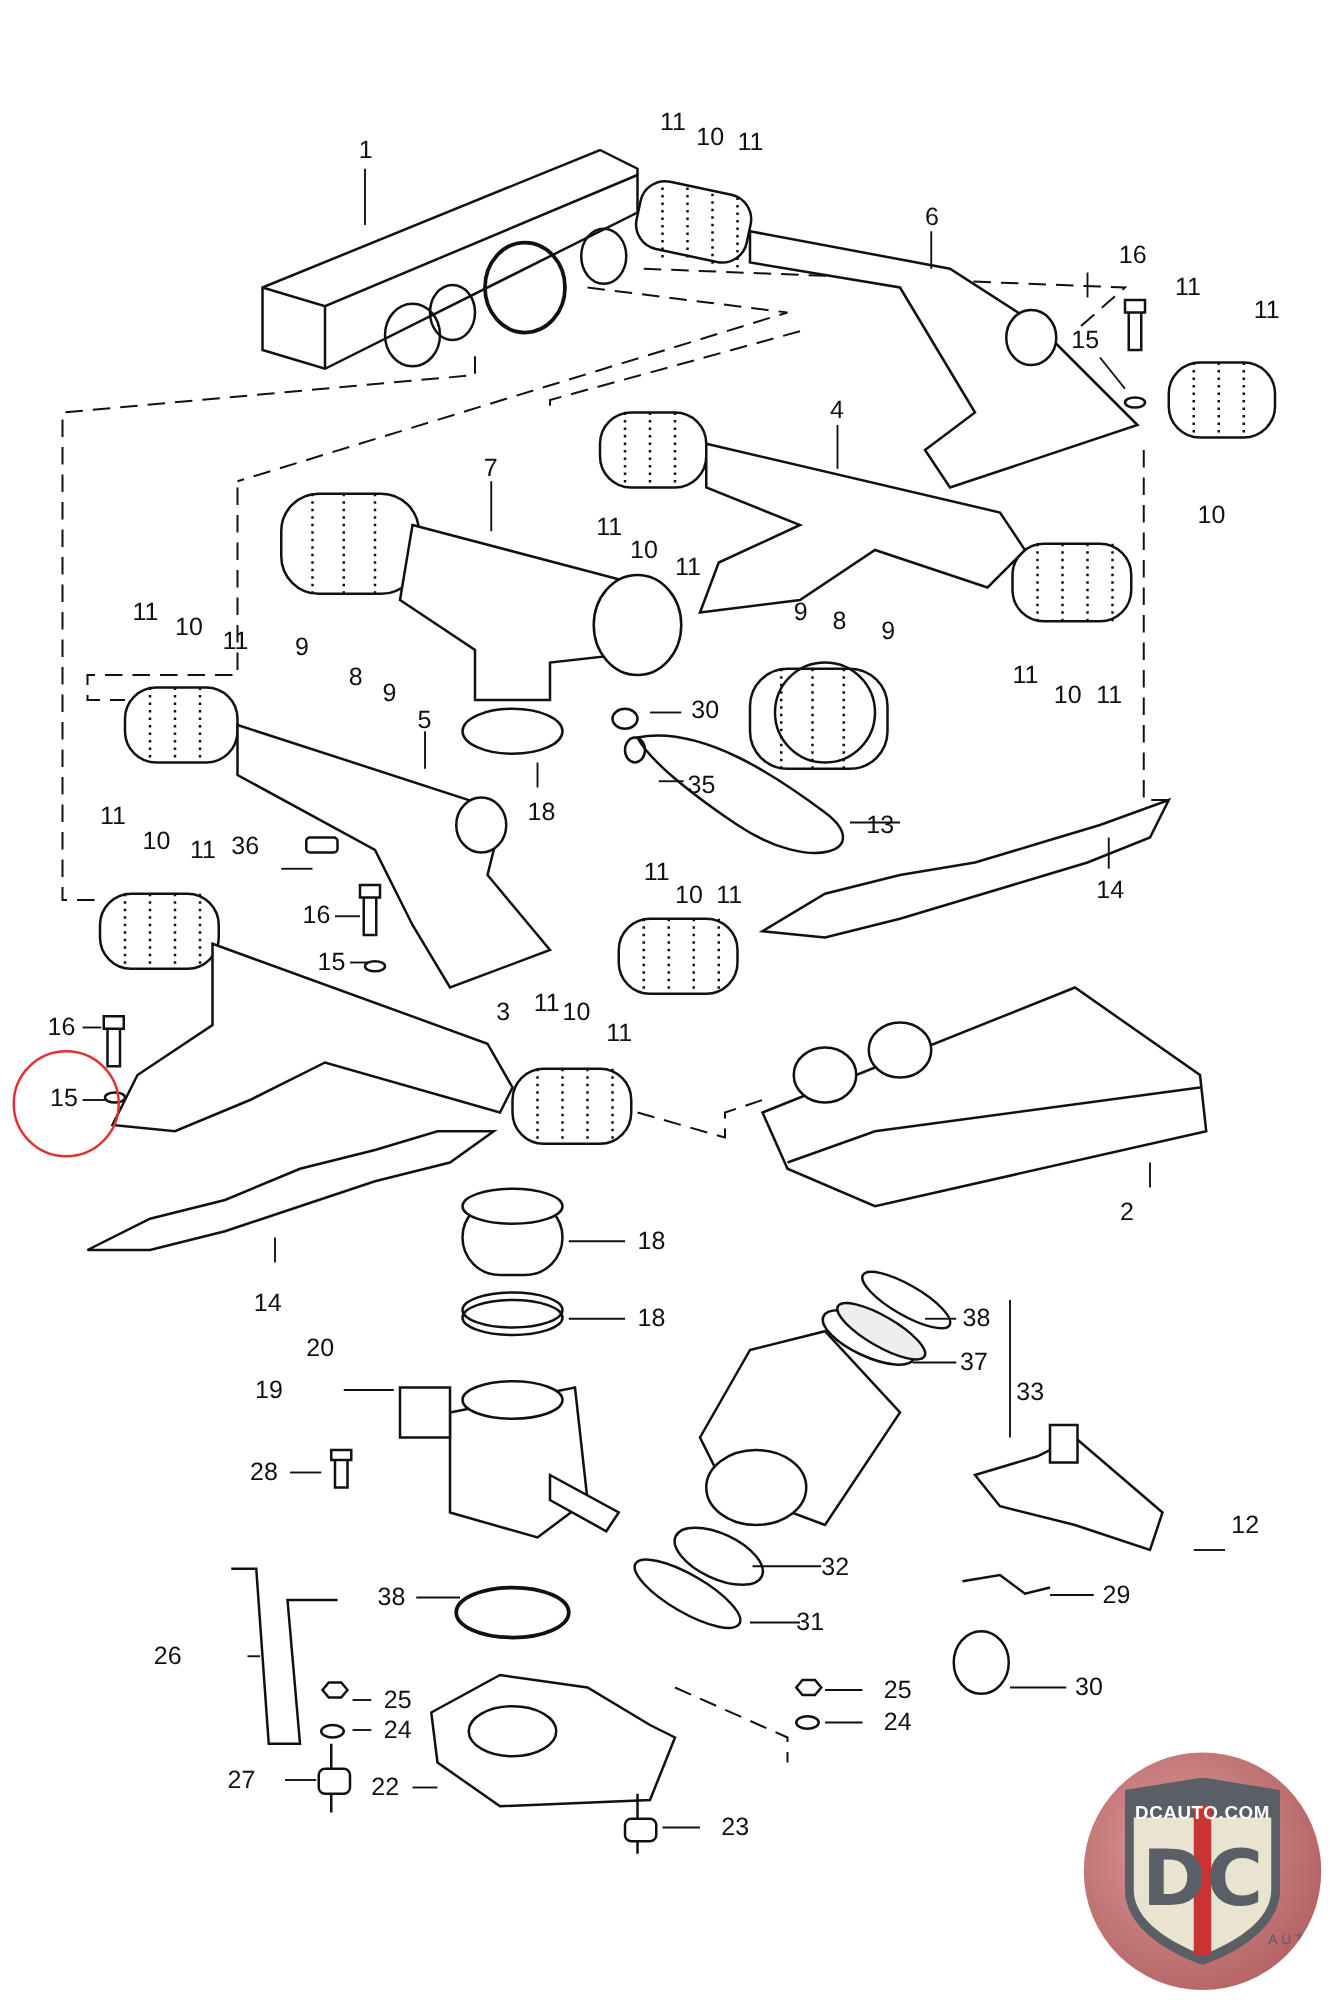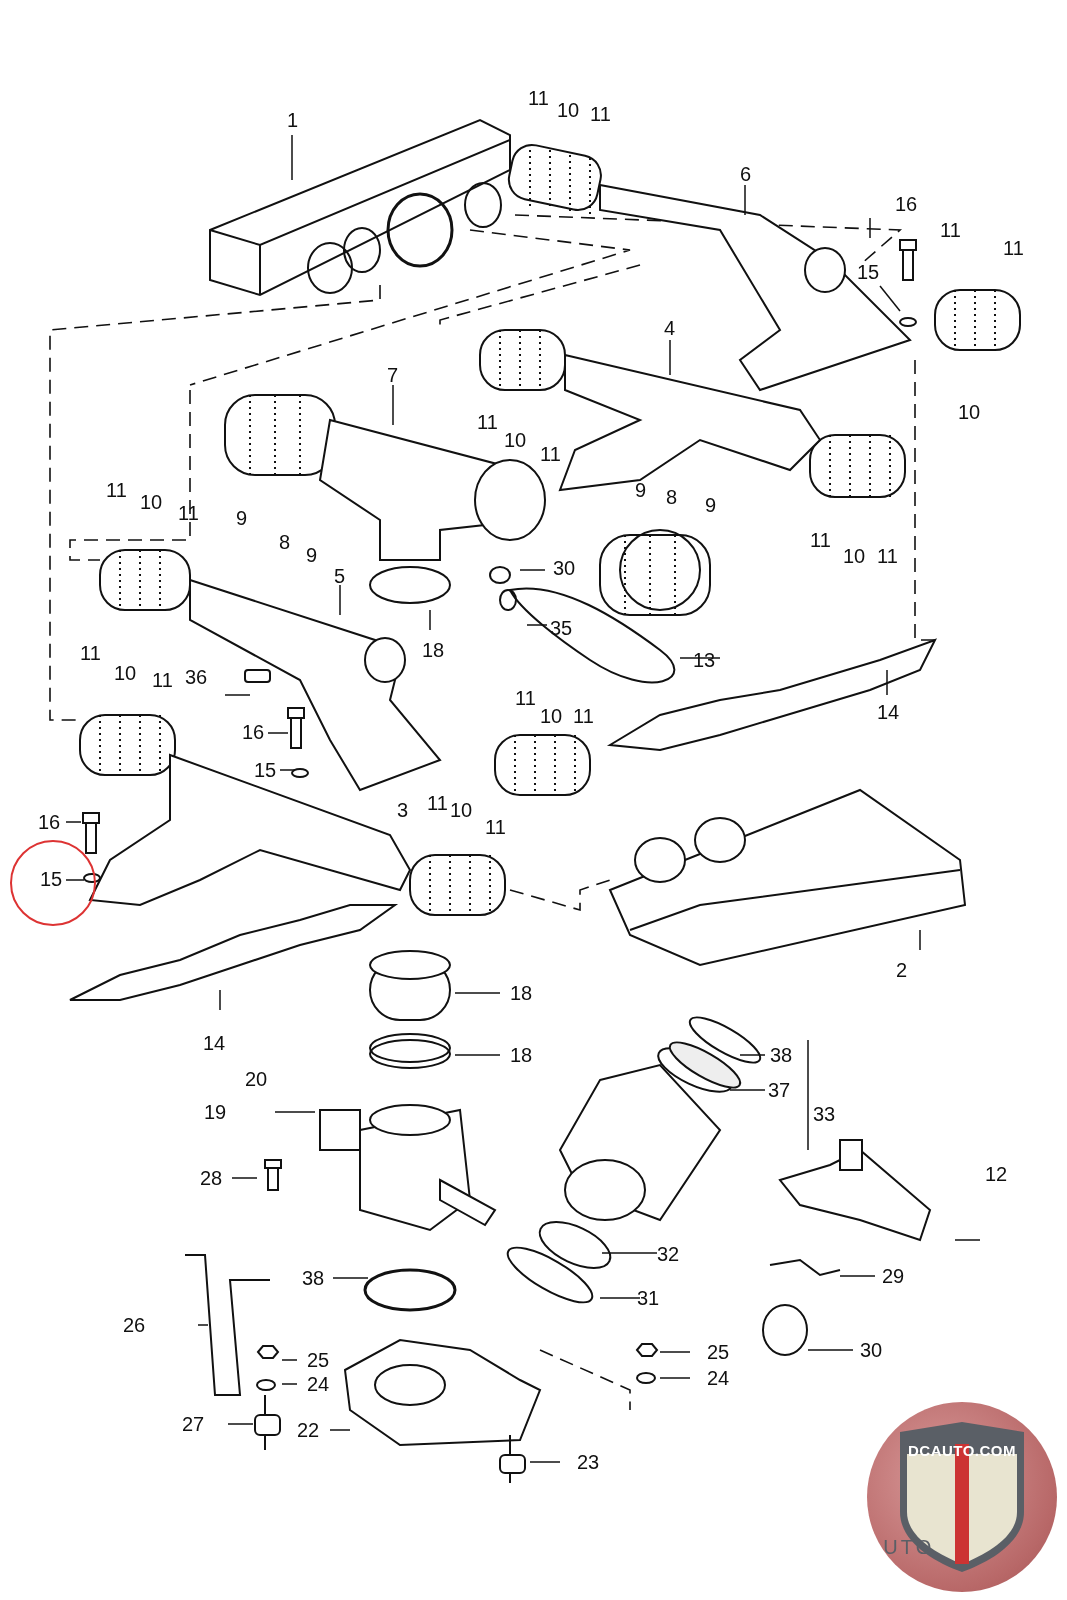--- a/index.html
+++ b/index.html
@@ -3,21 +3,21 @@
 <meta charset="utf-8">
 <style>
   html,body{margin:0;padding:0;background:#fff;}
   body{width:1067px;height:1600px;position:relative;overflow:hidden;font-family:"Liberation Sans",sans-serif;}
   #diagram{position:absolute;left:0;top:0;width:1067px;height:1600px;}
   .lbl{position:absolute;font-family:"Liberation Sans",sans-serif;font-size:20px;color:#111;line-height:20px;white-space:nowrap;}
   .logo{position:absolute;left:867px;top:1402px;width:190px;height:190px;border-radius:50%;background:radial-gradient(circle at 40% 40%,#d99a9a,#b86868 70%,#a25252);overflow:hidden;}
   .logo .shield{position:absolute;left:28px;top:20px;width:134px;height:150px;}
   .logo-top{position:absolute;left:0;width:190px;top:40px;text-align:center;color:#fff;font-weight:bold;font-size:15px;letter-spacing:0.5px;}
   .logo-dc{position:absolute;left:0;width:190px;top:70px;text-align:center;color:#5a5f66;font-weight:bold;font-size:62px;line-height:62px;font-family:"DejaVu Sans",sans-serif;}
-  .logo-auto{position:absolute;left:0;width:190px;top:134px;text-align:left;color:#5a5f66;font-size:20px;letter-spacing:3px;}
+  .logo-auto{position:absolute;left:0;width:190px;top:144px;text-align:right;color:#5a5f66;font-size:11px;letter-spacing:3px;}
   .circle-mark{position:absolute;left:10px;top:840px;width:82px;height:82px;border:2px solid #d33;border-radius:50%;}
 </style>
 </head>
 <body>
 
 <svg id="diagram" viewBox="0 0 1067 1600" xmlns="http://www.w3.org/2000/svg" fill="none" stroke="#111" stroke-width="2">
 
   <g stroke-dasharray="14 8" stroke-width="1.6">
     <path d="M380 285 L380 300 L50 330 L50 720 L80 720"></path>
     <path d="M470 230 L630 250 L190 385"></path>
@@ -308,21 +308,21 @@
 <span class="lbl" style="left:80px;top:643px">11</span>
 <span class="lbl" style="left:114px;top:663px">10</span>
 <span class="lbl" style="left:152px;top:670px">11</span>
 <span class="lbl" style="left:515px;top:688px">11</span>
 <span class="lbl" style="left:540px;top:706px">10</span>
 <span class="lbl" style="left:573px;top:706px">11</span>
 <span class="lbl" style="left:427px;top:793px">11</span>
 <span class="lbl" style="left:450px;top:800px">10</span>
 <span class="lbl" style="left:485px;top:817px">11</span>
 
-<span class="lbl" style="left:985px;top:1164px">12</span>
+<span class="lbl" style="left:985px;top:1210px">12</span>
 <span class="lbl" style="left:693px;top:650px">13</span>
 <span class="lbl" style="left:877px;top:702px">14</span>
 <span class="lbl" style="left:203px;top:1033px">14</span>
 <span class="lbl" style="left:857px;top:262px">15</span>
 <span class="lbl" style="left:254px;top:760px">15</span>
 <span class="lbl" style="left:40px;top:869px">15</span>
 <span class="lbl" style="left:895px;top:194px">16</span>
 <span class="lbl" style="left:242px;top:722px">16</span>
 <span class="lbl" style="left:38px;top:812px">16</span>
 <span class="lbl" style="left:510px;top:983px">18</span>
@@ -351,14 +351,15 @@
 <span class="lbl" style="left:768px;top:1080px">37</span>
 <span class="lbl" style="left:770px;top:1045px">38</span>
 
 <div class="logo">
   <svg class="shield" viewBox="0 0 134 150">
     <path d="M5 10 L67 0 L129 10 L129 90 C129 120 95 140 67 150 C39 140 5 120 5 90 Z" fill="#5a5f66"></path>
     <path d="M12 32 L122 32 L122 90 C122 115 92 132 67 142 C42 132 12 115 12 90 Z" fill="#e8e4d0"></path>
     <rect x="60" y="22" width="14" height="120" fill="#cc3333"></rect>
   </svg>
   <div class="logo-top">DCAUTO.COM</div>
+  <div class="logo-dc">DC</div>
   <div class="logo-auto">AUTO</div>
 </div>
 
 </body></html>

